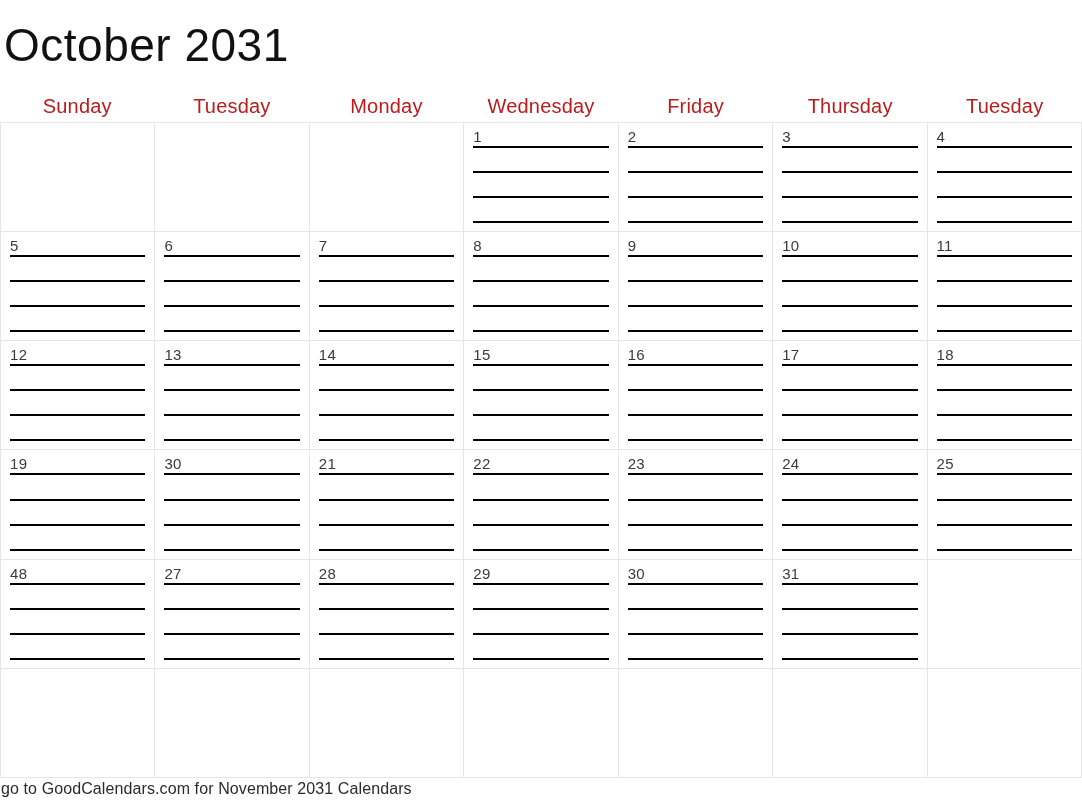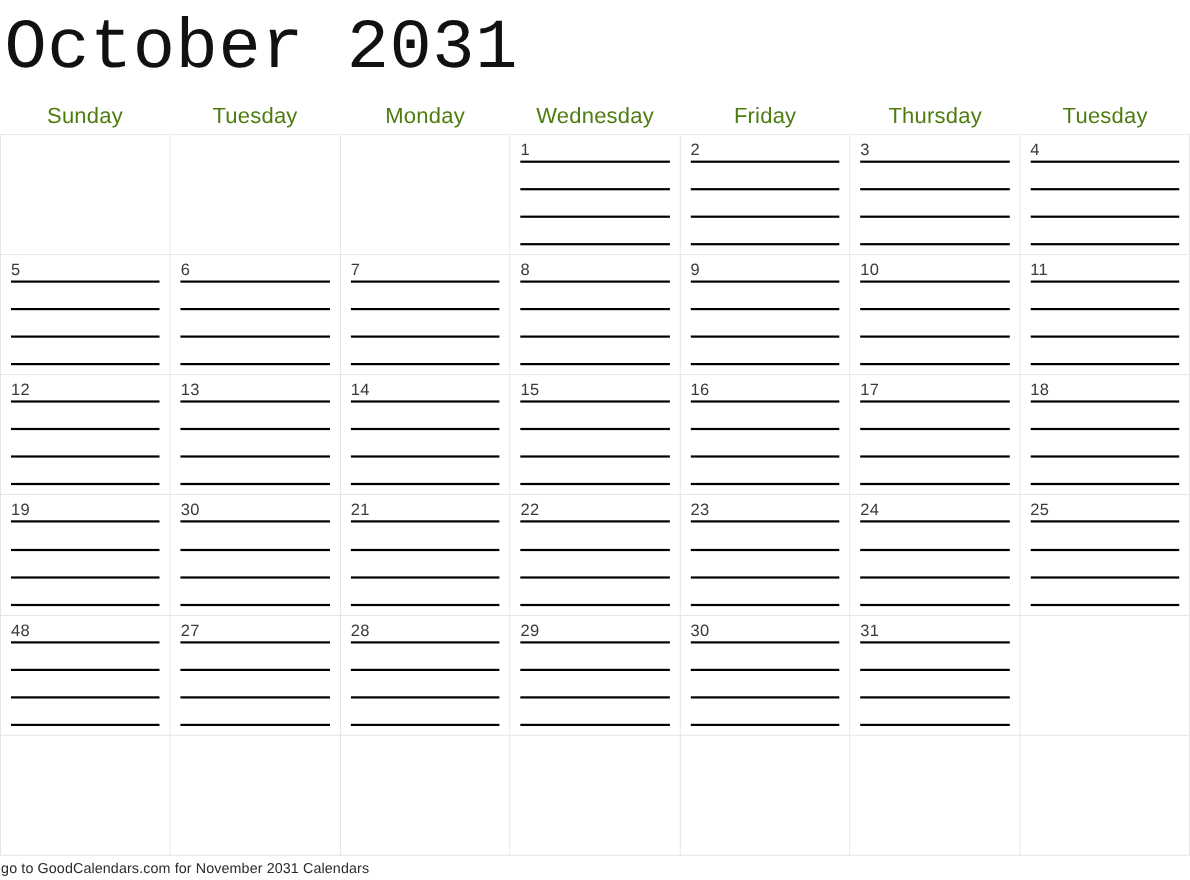--- a/index.html
+++ b/index.html
@@ -27,43 +27,43 @@
 
   
   .title-bar {
     height: 90px;
     flex: 0 0 90px;
     display: flex;
     align-items: center;
     padding-left: 4px;
   }
   .month-title {
-    font-family: Liberation Mono, monospace;
-    font-size: 64px;
+    font-family: Liberation Sans, sans-serif;
+    font-size: 46px;
     font-weight: 300;
     letter-spacing: 0.5px;
     line-height: 1;
     color: #111111;
     white-space: nowrap;
   }
 
   
   .weekday-row {
     flex: 0 0 32px;
     height: 32px;
     display: grid;
     grid-template-columns: repeat(7, 1fr);
   }
   .weekday-cell {
     display: flex;
     align-items: center;
     justify-content: center;
     font-size: 20px;
     font-weight: 300;
-    color: #4d7c0f;
+    color: #b91c1c;
     letter-spacing: 0.2px;
   }
 
   
   .grid {
     flex: 1 1 auto;
     display: grid;
     grid-template-columns: repeat(7, 1fr);
     grid-template-rows: repeat(6, 1fr);
     border-top: 1px solid #e6e6e6;
@@ -103,21 +103,21 @@
 
   
   .footer {
     flex: 0 0 22px;
     height: 22px;
     display: flex;
     align-items: center;
     padding-left: 1px;
   }
   .footer-text {
-    font-size: 13px;
+    font-size: 16px;
     font-weight: 400;
     color: #2b2b2b;
     letter-spacing: 0.1px;
   }
 </style>
 </head>
 <body>
 
 <div class="calendar-page">
 

